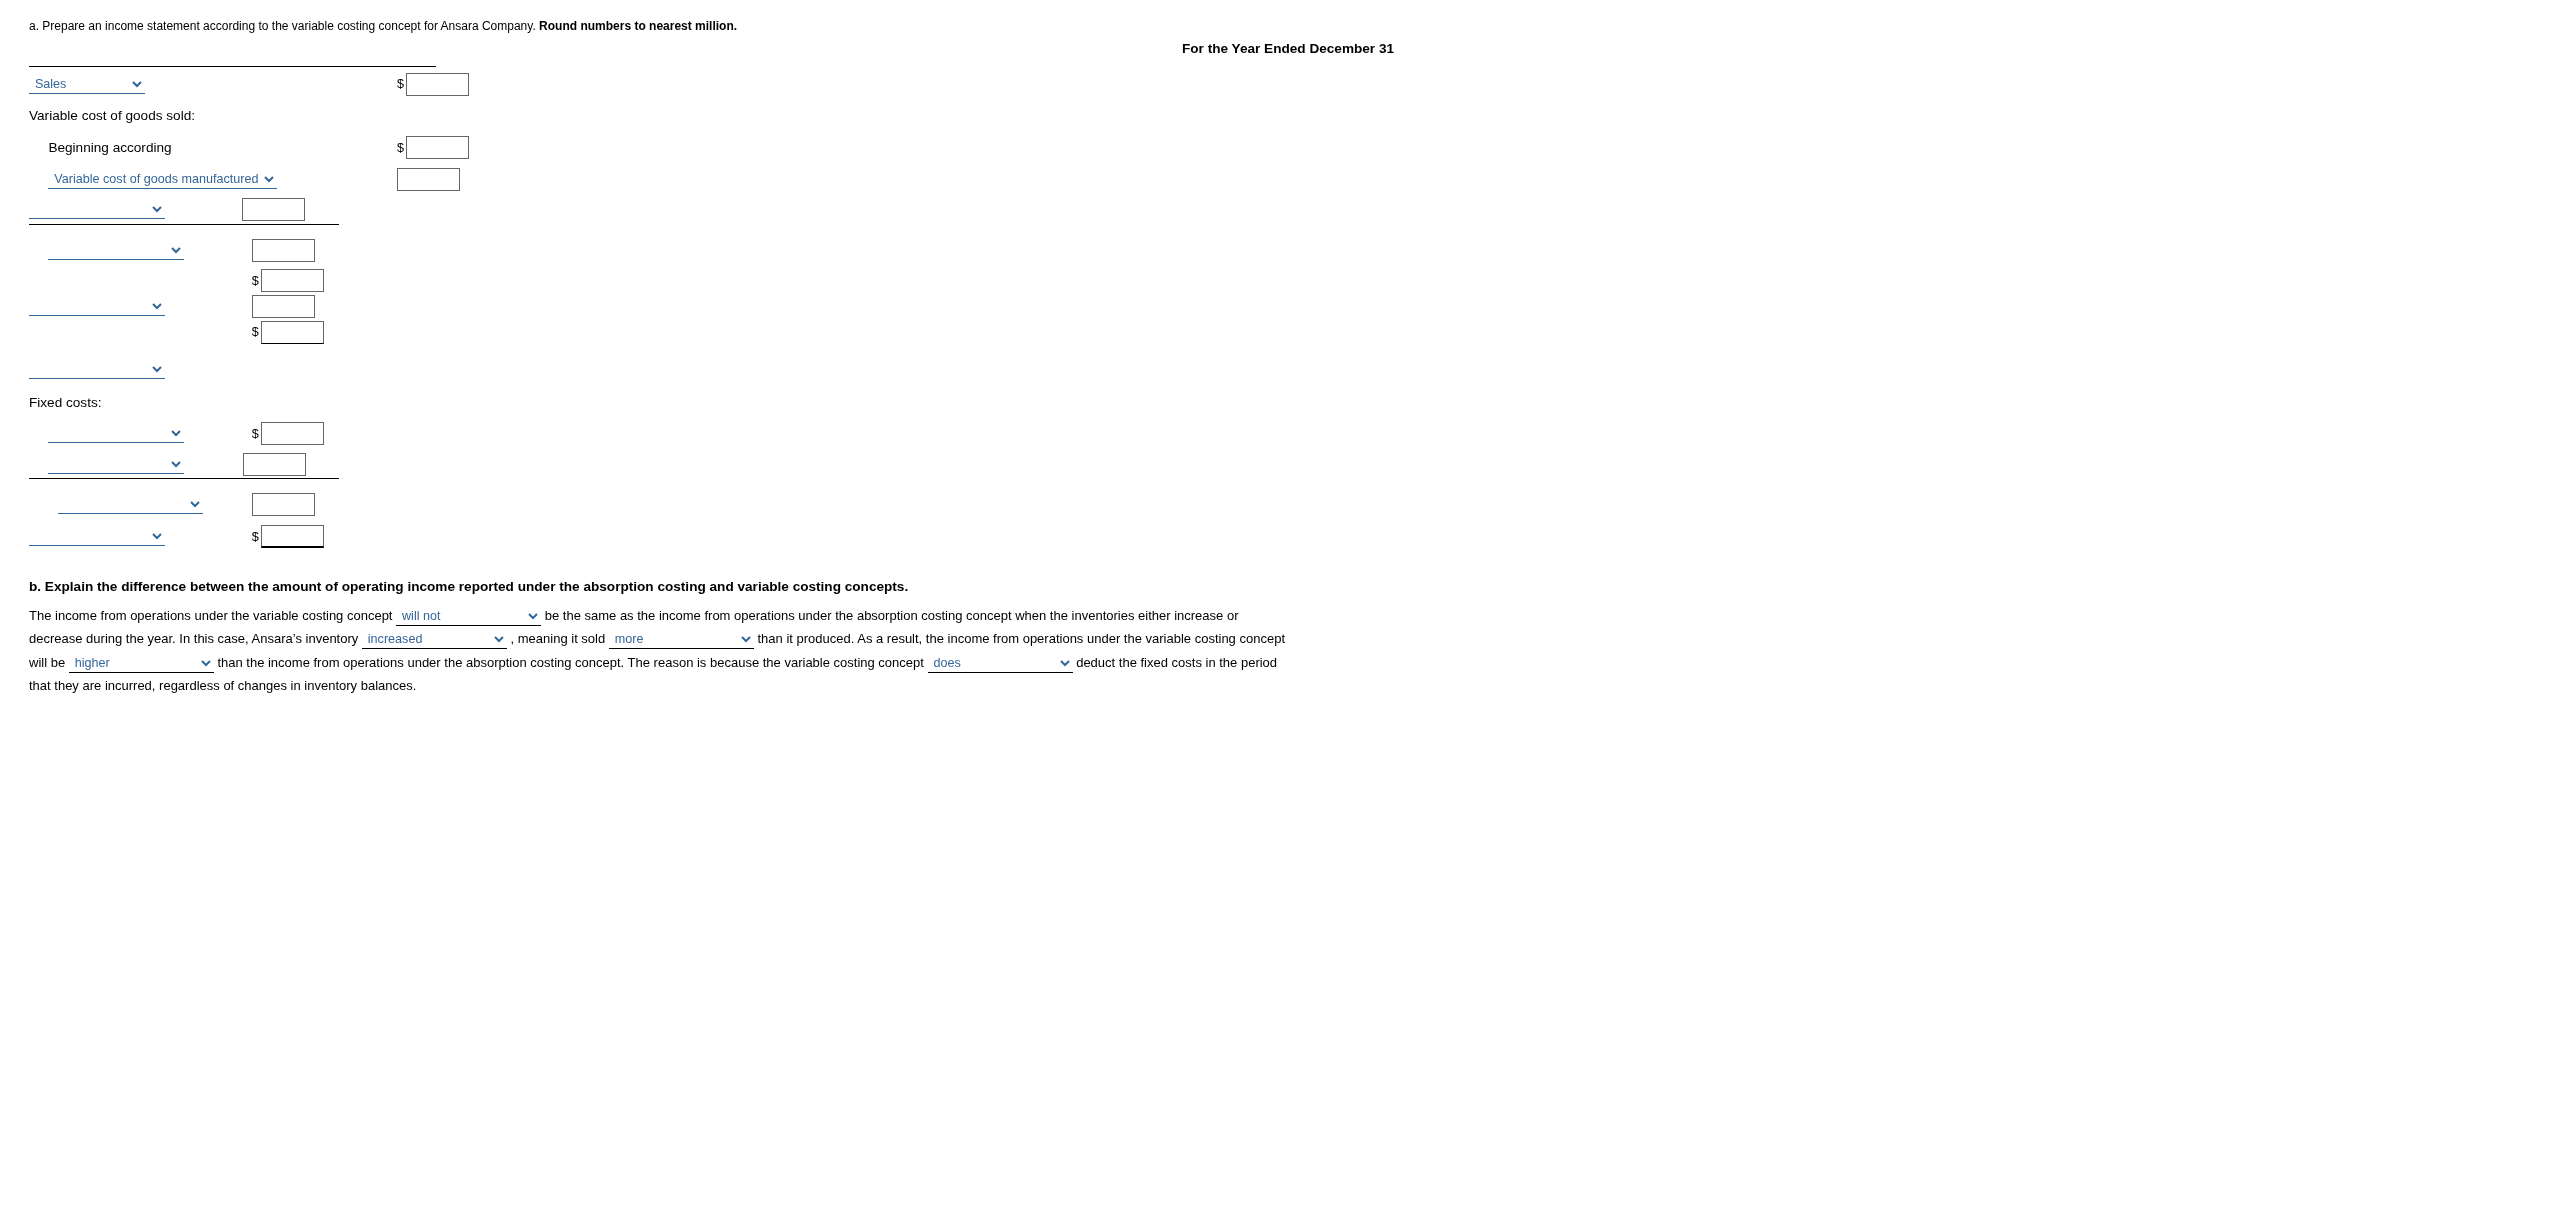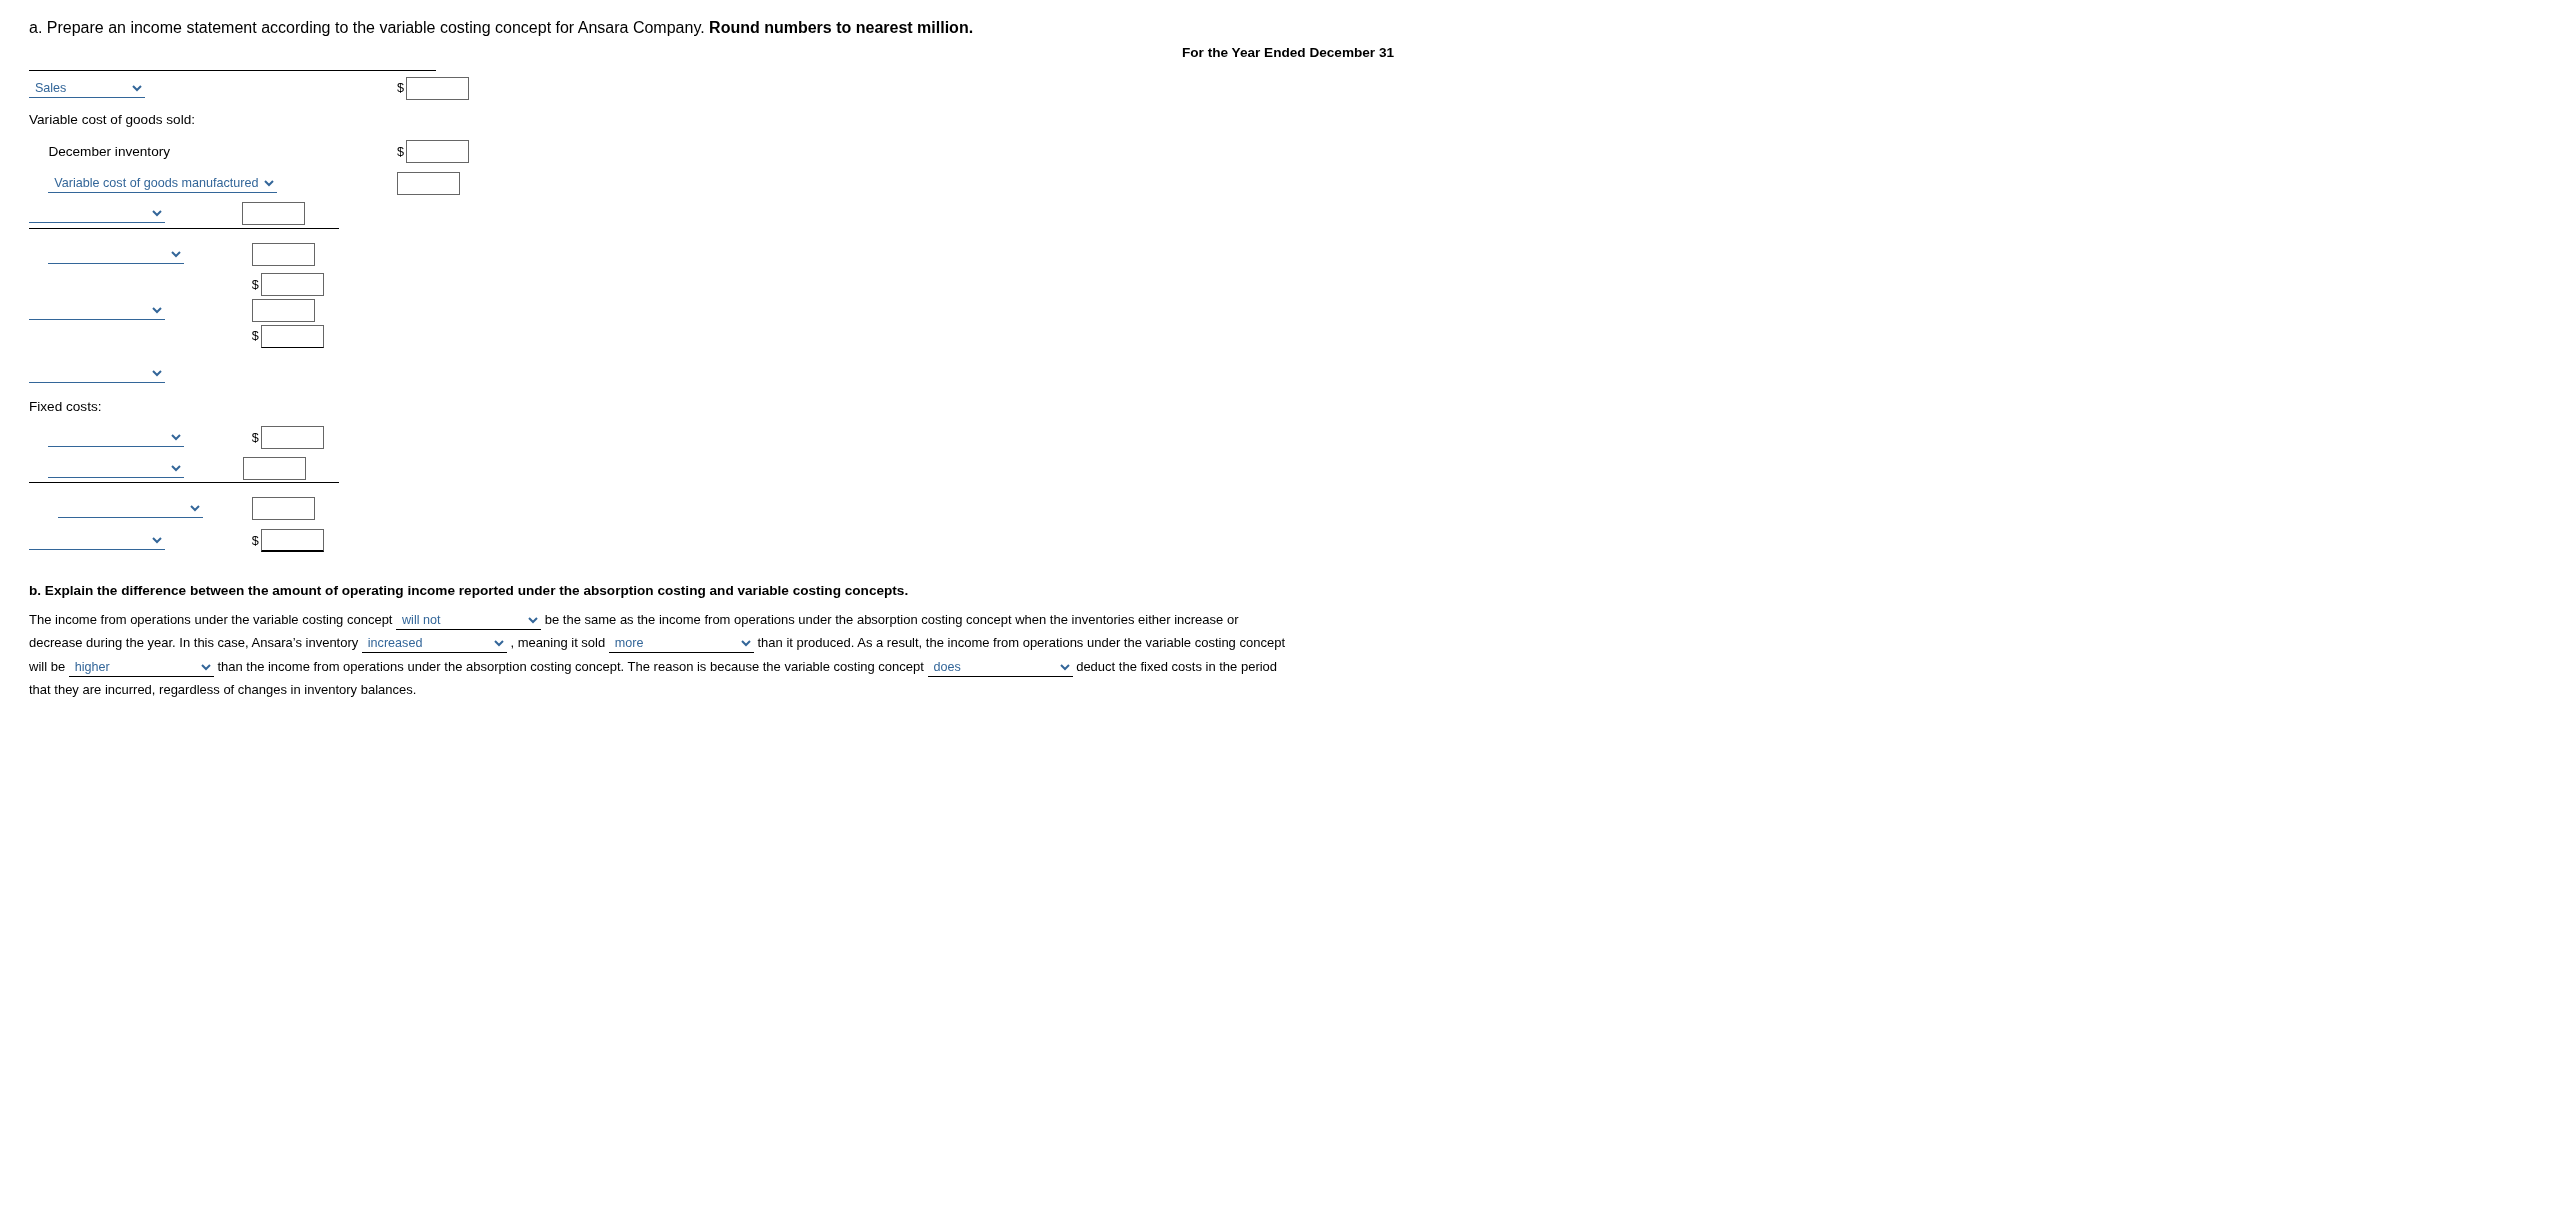--- a/index.html
+++ b/index.html
@@ -73,21 +73,21 @@
       min-width: 145px;
       appearance: auto;
       -webkit-appearance: auto;
       cursor: pointer;
       padding: 1px 1.9px;
     }
   </style>
 </head>
 <body>
 
-<div style="font-size:16px; margin-bottom:7.7px;">
+<div style="font-size:12px; margin-bottom:7.7px;">
   a. Prepare an income statement according to the variable costing concept for Ansara Company. <strong>Round numbers to nearest million.</strong>
 </div>
 
 <div class="header-text">
   <p class="bold">For the Year Ended December 31</p>
 </div>
 
 <div style="width:407px; border-top:1.9px solid #000; margin:5.8px 0 3.9px 0;"></div>
 
 <div class="row">
@@ -101,21 +101,21 @@
     <input type="text" value="" style="">
   </div>
 </div>
 
 <div class="row">
   <div style="padding-left:0px;">Variable cost of goods sold:</div>
 </div>
 
 <div class="row">
   <div class="col1 label-indent1">
-    <span>December inventory</span>
+    <span>Beginning according</span>
   </div>
   <div class="col2">
     <span class="dollar-prefix">$</span>
     <input type="text" value="" style="">
   </div>
 </div>
 
 <div class="row">
   <div class="col1 label-indent1">
     <select class="select-wide" style="color:#336699; border-bottom-color:#336699;">

